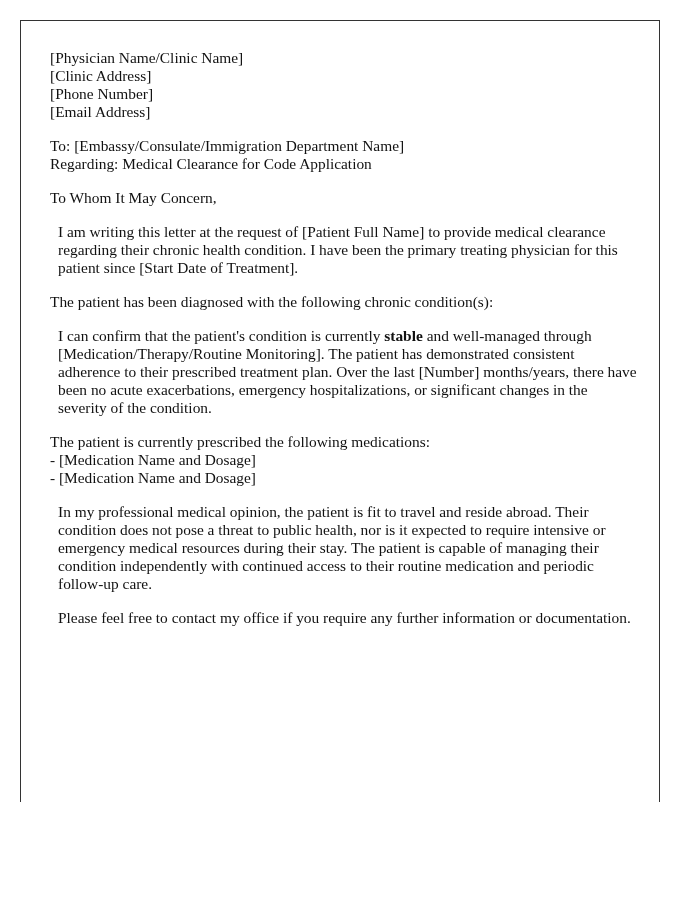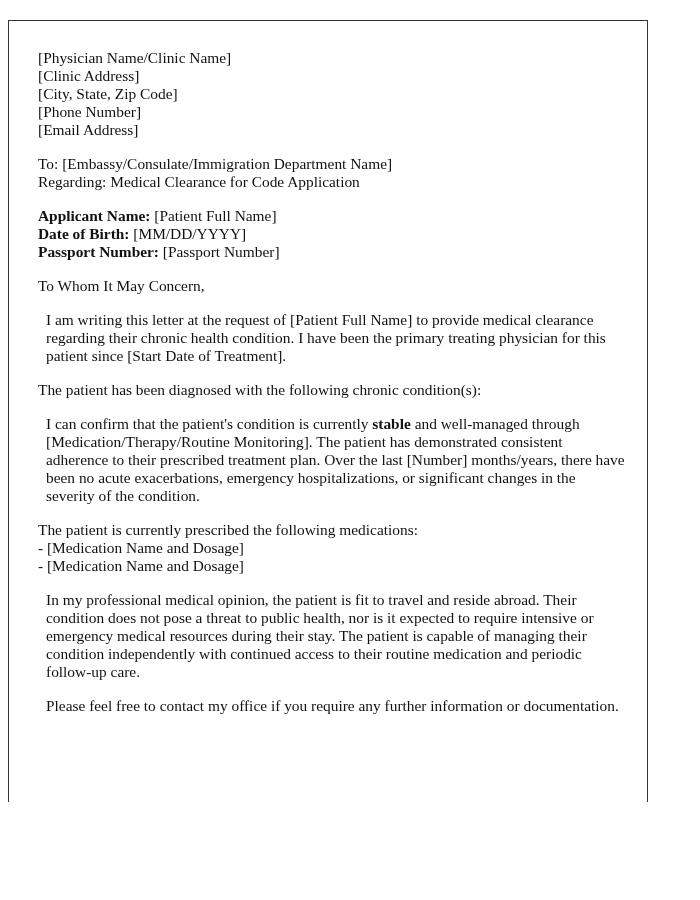--- a/index.html
+++ b/index.html
@@ -10,21 +10,21 @@
     body {
       width: 700px;
       height: 900px;
       position: relative;
       overflow: hidden;
       font-family: "Liberation Serif", "DejaVu Serif", serif;
       color: #111111;
     }
     .page {
       position: absolute;
-      left: 8px;
+      left: 20px;
       top: 20px;
       width: 640px;
       height: 782px;
       border-left: 1px solid #333;
       border-right: 1px solid #333;
       border-top: 1px solid #333;
       box-sizing: border-box;
       overflow: hidden;
     }
     .content {
@@ -52,36 +52,30 @@
   </style>
 </head>
 <body>
 
 <div class="page">
   <div class="content">
 
     <div class="block">
       <span class="line">[Physician Name/Clinic Name]</span>
       <span class="line">[Clinic Address]</span>
-      <span class="line">[City, State, Zip Code]</span>
       <span class="line">[Phone Number]</span>
       <span class="line">[Email Address]</span>
     </div>
 
 
     <div class="block">
       <span class="line">To: [Embassy/Consulate/Immigration Department Name]</span>
       <span class="line">Regarding: Medical Clearance for Code Application</span>
     </div>
 
-    <div class="block">
-      <span class="line"><b>Applicant Name:</b><span> [Patient Full Name]</span></span>
-      <span class="line"><b>Date of Birth:</b><span> [MM/DD/YYYY]</span></span>
-      <span class="line"><b>Passport Number:</b><span> [Passport Number]</span></span>
-    </div>
 
     <div class="block">
       <span class="line">To Whom It May Concern,</span>
     </div>
 
     <p class="para">I am writing this letter at the request of [Patient Full Name] to provide medical clearance regarding their chronic health condition. I have been the primary treating physician for this patient since [Start Date of Treatment].</p>
 
     <div class="block">
       <span class="line">The patient has been diagnosed with the following chronic condition(s):</span>
     </div>

